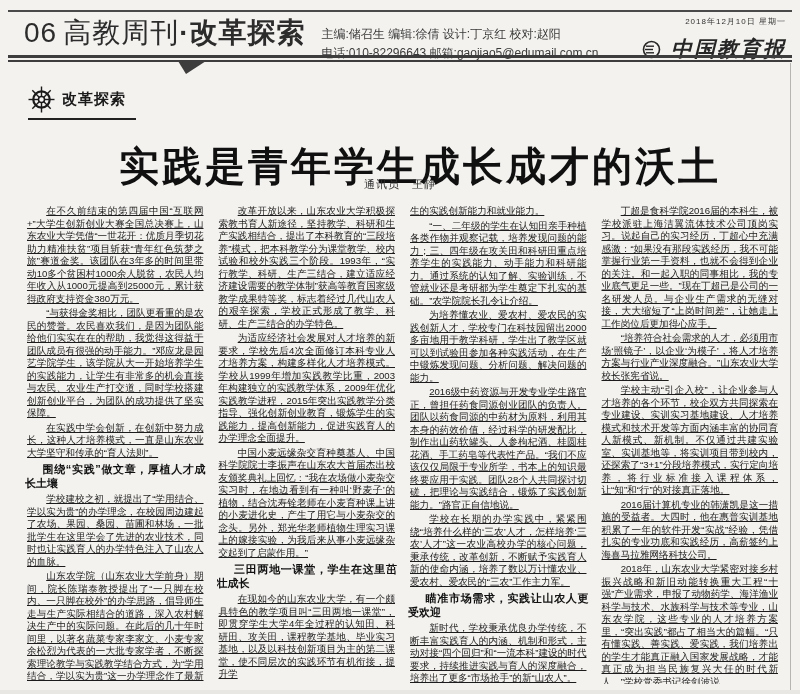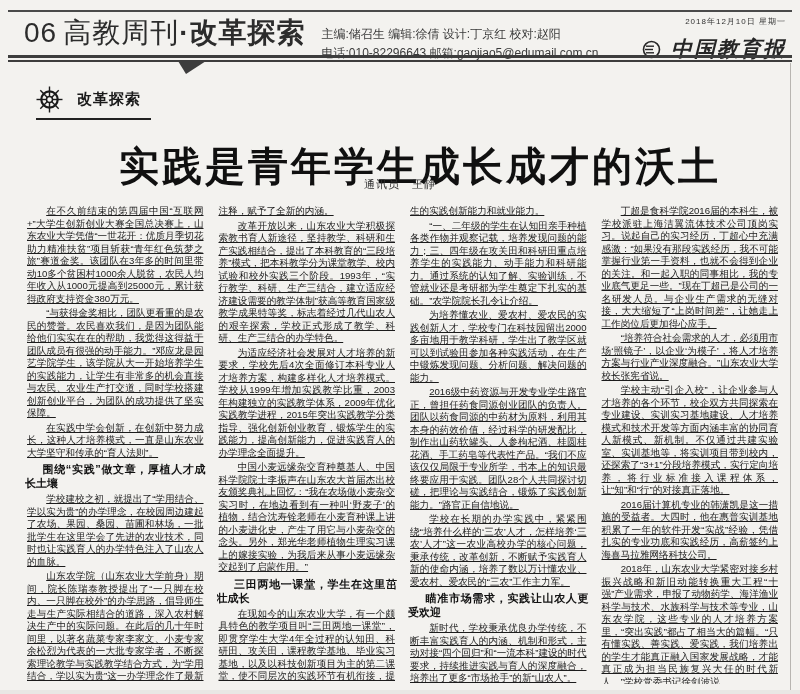--- a/index.html
+++ b/index.html
@@ -15,21 +15,21 @@
   .right-head{margin-left:auto;text-align:right;}
   .date-line{font-size:8px;color:#333;letter-spacing:1px;margin-bottom:8px;}
   .masthead{display:flex;align-items:center;justify-content:flex-end;gap:10px;
             font-family:"Liberation Serif",serif;font-style:italic;font-weight:bold;
             font-size:21px;color:#262626;letter-spacing:2px;}
   .rule-a{position:absolute;top:55px;left:8px;right:8px;height:3px;background:#3d3d3d;}
   .rule-b{position:absolute;top:60px;left:8px;right:8px;height:2px;background:#3d3d3d;}
   .rule-tail{position:absolute;top:61px;left:178px;}
   .right-rule{position:absolute;top:63px;bottom:0;right:9px;width:1px;background:#b8b5b1;}
 
-  .badge{position:absolute;top:86px;left:36px;display:flex;align-items:center;gap:14px;
+  .badge{position:absolute;top:86px;left:28px;display:flex;align-items:center;gap:7px;
          border-bottom:2px solid #222;padding:0 10px 5px 0;text-align:center;}
   .badge-label{font-size:15px;font-weight:800;color:#1a1a1a;letter-spacing:1px;}
 
   .headline{position:absolute;top:112px;left:0;width:100%;text-align:center;
             font-family:"Liberation Serif",serif;font-weight:900;font-size:40px;
             letter-spacing:3px;color:#101010;margin-left:20px;}
   .byline{position:absolute;top:177px;left:0;width:100%;text-align:center;
           font-size:11px;color:#333;letter-spacing:1px;}
 
   .body-cols{position:absolute;top:203px;left:25px;right:20px;bottom:6px;
@@ -109,21 +109,20 @@
   <div class="body-cols">
     <div class="col">
         <p>在不久前结束的第四届中国“互联网+”大学生创新创业大赛全国总决赛上，山东农业大学凭借“一世花开：优质月季切花助力精准扶贫”项目斩获“青年红色筑梦之旅”赛道金奖。该团队在3年多的时间里带动10多个贫困村1000余人脱贫，农民人均年收入从1000元提高到25000元，累计获得政府支持资金380万元。</p>
         <p>“与获得金奖相比，团队更看重的是农民的赞誉。农民喜欢我们，是因为团队能给他们实实在在的帮助，我觉得这得益于团队成员有很强的动手能力。”邓应龙是园艺学院学生，该学院从大一开始培养学生的实践能力，让学生有非常多的机会直接与农民、农业生产打交道，同时学校搭建创新创业平台，为团队的成功提供了坚实保障。</p>
         <p>在实践中学会创新，在创新中努力成长，这种人才培养模式，一直是山东农业大学坚守和传承的“育人法则”。</p>
         <h3>围绕“实践”做文章，厚植人才成长土壤</h3>
         <p>学校建校之初，就提出了“学用结合、学以实为贵”的办学理念，在校园周边建起了农场、果园、桑园、苗圃和林场，一批批学生在这里学会了先进的农业技术，同时也让实践育人的办学特色注入了山农人的血脉。</p>
         <p>山东农学院（山东农业大学前身）期间，院长陈瑞泰教授提出了“一只脚在校内、一只脚在校外”的办学思路，倡导师生走与生产实际相结合的道路，深入农村解决生产中的实际问题。在此后的几十年时间里，以著名蔬菜专家李家文、小麦专家余松烈为代表的一大批专家学者，不断探索理论教学与实践教学结合方式，为“学用结合，学以实为贵”这一办学理念作了最新的</p>
       </div>
     <div class="col">
-        <p class="noindent">注释，赋予了全新的内涵。</p>
         <p>改革开放以来，山东农业大学积极探索教书育人新途径，坚持教学、科研和生产实践相结合，提出了本科教育的“三段培养”模式，把本科教学分为课堂教学、校内试验和校外实践三个阶段。1993年，“实行教学、科研、生产三结合，建立适应经济建设需要的教学体制”获高等教育国家级教学成果特等奖，标志着经过几代山农人的艰辛探索，学校正式形成了教学、科研、生产三结合的办学特色。</p>
         <p>为适应经济社会发展对人才培养的新要求，学校先后4次全面修订本科专业人才培养方案，构建多样化人才培养模式。学校从1999年增加实践教学比重，2003年构建独立的实践教学体系，2009年优化实践教学进程，2015年突出实践教学分类指导、强化创新创业教育，锻炼学生的实践能力，提高创新能力，促进实践育人的办学理念全面提升。</p>
         <p>中国小麦远缘杂交育种奠基人、中国科学院院士李振声在山东农大首届杰出校友颁奖典礼上回忆：“我在农场做小麦杂交实习时，在地边看到有一种叫‘野麦子’的植物，结合沈寿铨老师在小麦育种课上讲的小麦进化史，产生了用它与小麦杂交的念头。另外，郑光华老师植物生理实习课上的嫁接实验，为我后来从事小麦远缘杂交起到了启蒙作用。”</p>
         <h3>三田两地一课堂，学生在这里茁壮成长</h3>
         <p>在现如今的山东农业大学，有一个颇具特色的教学项目叫“三田两地一课堂”，即贯穿学生大学4年全过程的认知田、科研田、攻关田，课程教学基地、毕业实习基地，以及以科技创新项目为主的第二课堂，使不同层次的实践环节有机衔接，提升学</p>
       </div>
     <div class="col">
         <p class="noindent">生的实践创新能力和就业能力。</p>
         <p>“一、二年级的学生在认知田亲手种植各类作物并观察记载，培养发现问题的能力；三、四年级在攻关田和科研田重点培养学生的实践能力、动手能力和科研能力。通过系统的认知了解、实验训练，不管就业还是考研都为学生奠定下扎实的基础。”农学院院长孔令让介绍。</p>
         <p>为培养懂农业、爱农村、爱农民的实践创新人才，学校专门在科技园留出2000多亩地用于教学科研，学生出了教学区就可以到试验田参加各种实践活动，在生产中锻炼发现问题、分析问题、解决问题的能力。</p>

